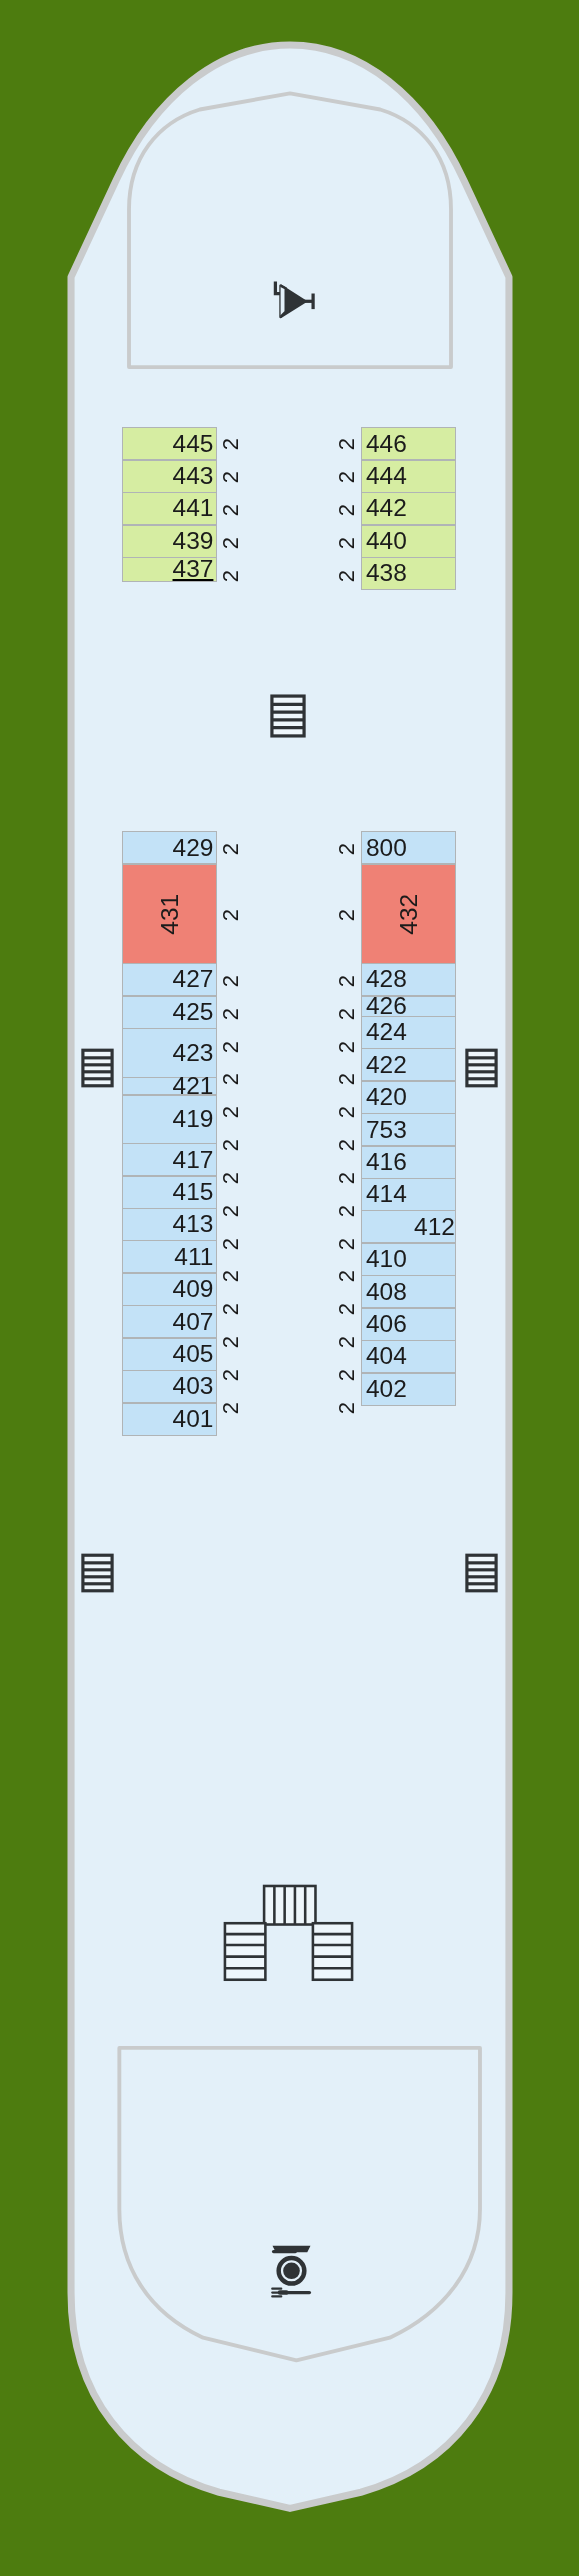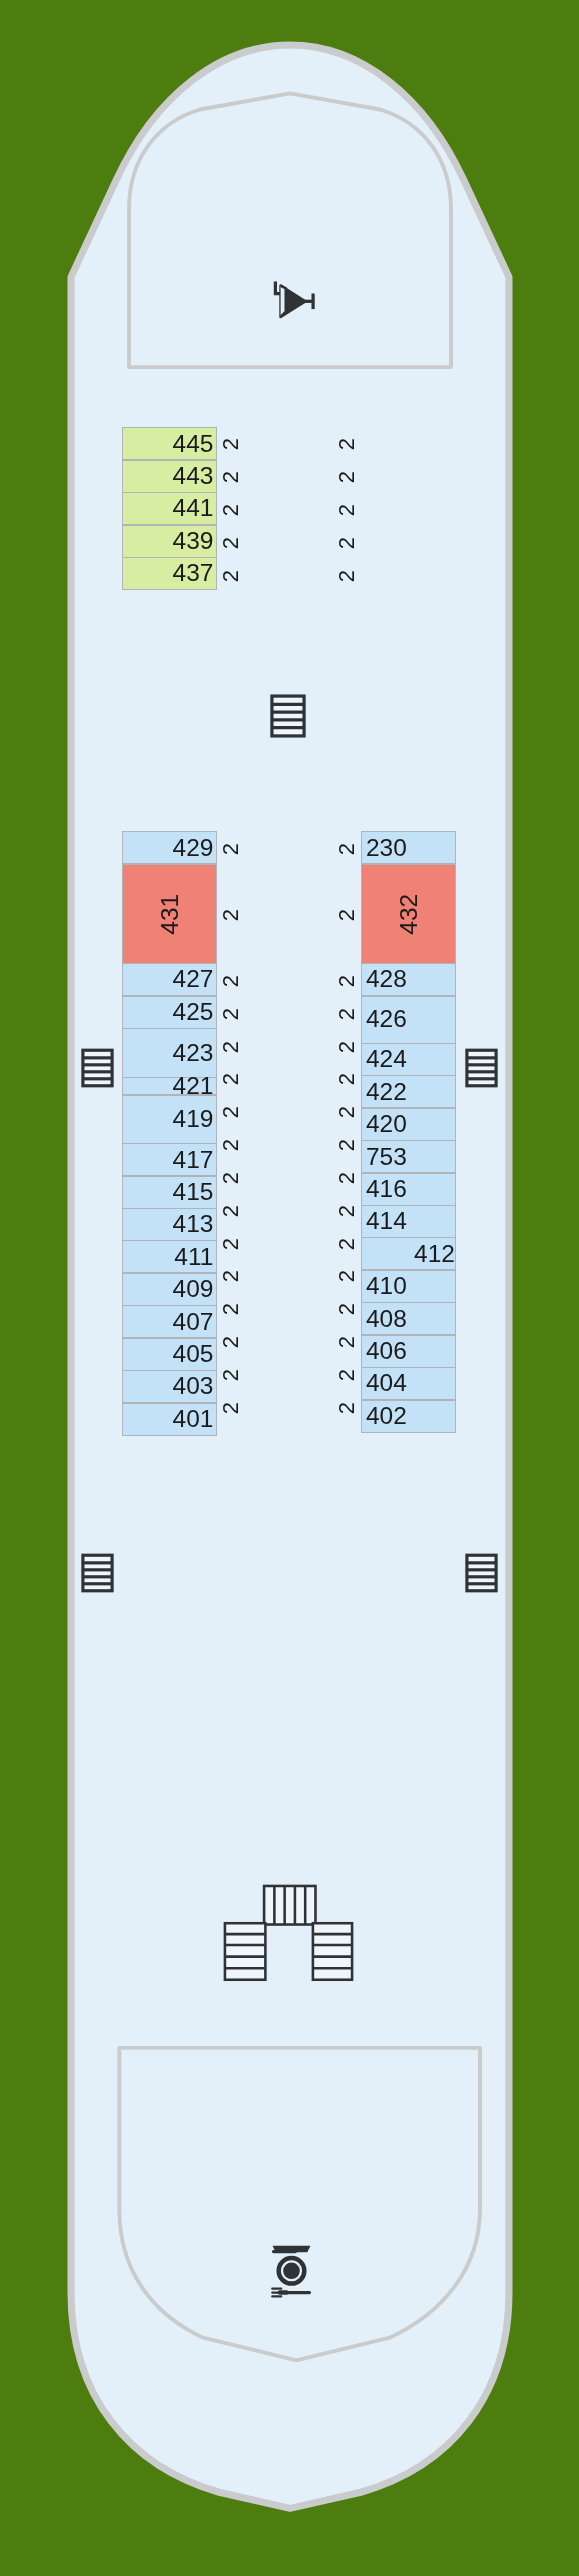--- a/index.html
+++ b/index.html
@@ -128,22 +128,39 @@
       </div>
       <div class="cabin green" style="height: 33px;">
         <span class="cnum">443</span>
       </div>
       <div class="cabin green" style="height: 33px;">
         <span class="cnum">441</span>
       </div>
       <div class="cabin green" style="height: 33px;">
         <span class="cnum">439</span>
       </div>
-      <div class="cabin green" style="height: 33px;">
+      <div class="cabin green" style="height: 25px; text-decoration: underline;">
         <span class="cnum">437</span>
+      </div>
+    </div>
+  <div class="cabin-col col-right" id="green-starboard" style="left:361px;top:428px;width:95px;">
+      <div class="cabin green" style="height: 33px;">
+        <span class="cnum">446</span>
+      </div>
+      <div class="cabin green" style="height: 33px;">
+        <span class="cnum">444</span>
+      </div>
+      <div class="cabin green" style="height: 33px;">
+        <span class="cnum">442</span>
+      </div>
+      <div class="cabin green" style="height: 33px;">
+        <span class="cnum">440</span>
+      </div>
+      <div class="cabin green" style="height: 33px;">
+        <span class="cnum">438</span>
       </div>
     </div>
 
   <div class="cabin-col col-left" id="main-port" style="left:122px;top:832px;width:95px;">
       <div class="cabin blue" style="height: 33px;">
         <span class="cnum">429</span>
       </div>
       <div class="cabin red" style="height: 100px;">
         <span class="cnum">431</span>
       </div>
@@ -185,29 +202,29 @@
       </div>
       <div class="cabin blue" style="height: 33px;">
         <span class="cnum">403</span>
       </div>
       <div class="cabin blue" style="height: 33px;">
         <span class="cnum">401</span>
       </div>
     </div>
   <div class="cabin-col col-right" id="main-starboard" style="left:361px;top:832px;width:95px;">
       <div class="cabin blue" style="height: 33px;">
-        <span class="cnum">230</span>
+        <span class="cnum">800</span>
       </div>
       <div class="cabin red" style="height: 100px;">
         <span class="cnum">432</span>
       </div>
       <div class="cabin blue" style="height: 33px;">
         <span class="cnum">428</span>
       </div>
-      <div class="cabin blue" style="height: 48px;">
+      <div class="cabin blue" style="height: 21px;">
         <span class="cnum">426</span>
       </div>
       <div class="cabin blue" style="height: 33px;">
         <span class="cnum">424</span>
       </div>
       <div class="cabin blue" style="height: 33px;">
         <span class="cnum">422</span>
       </div>
       <div class="cabin blue" style="height: 33px;">
         <span class="cnum">420</span>

